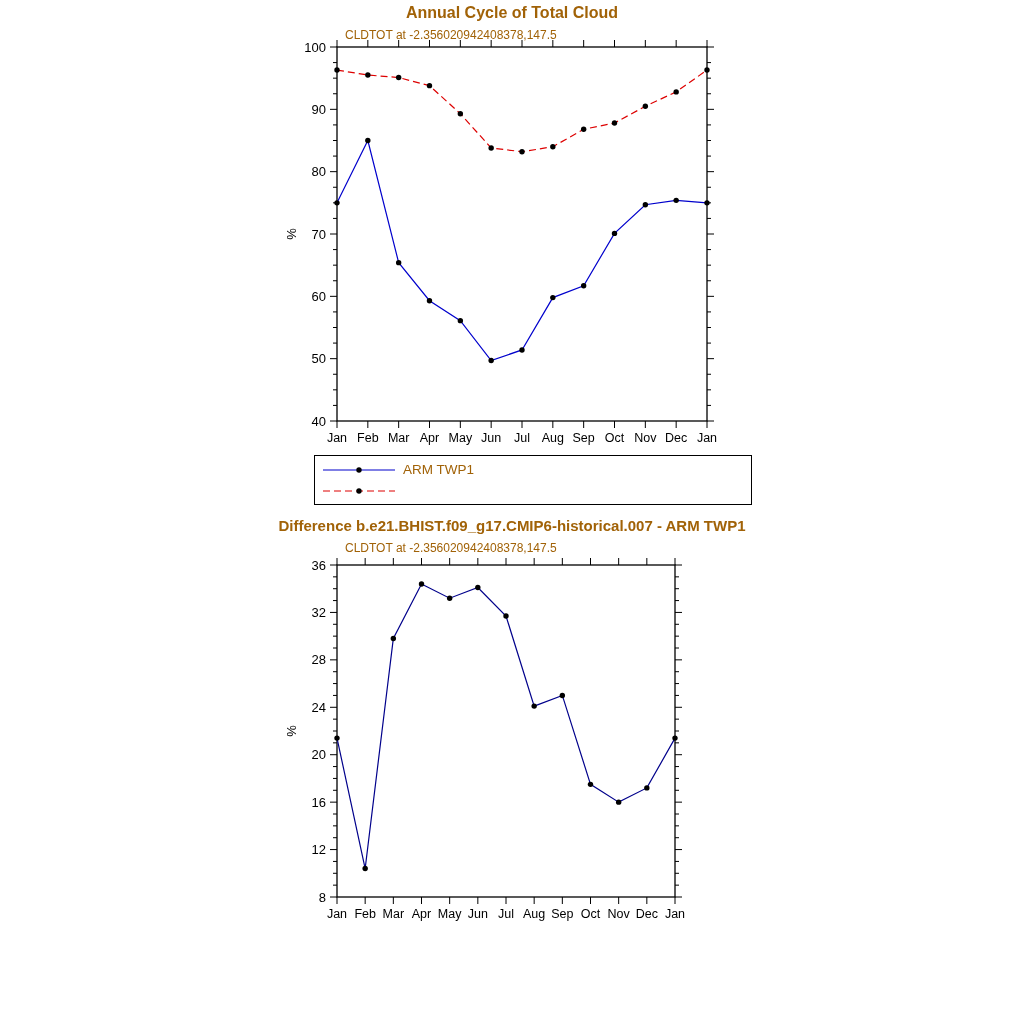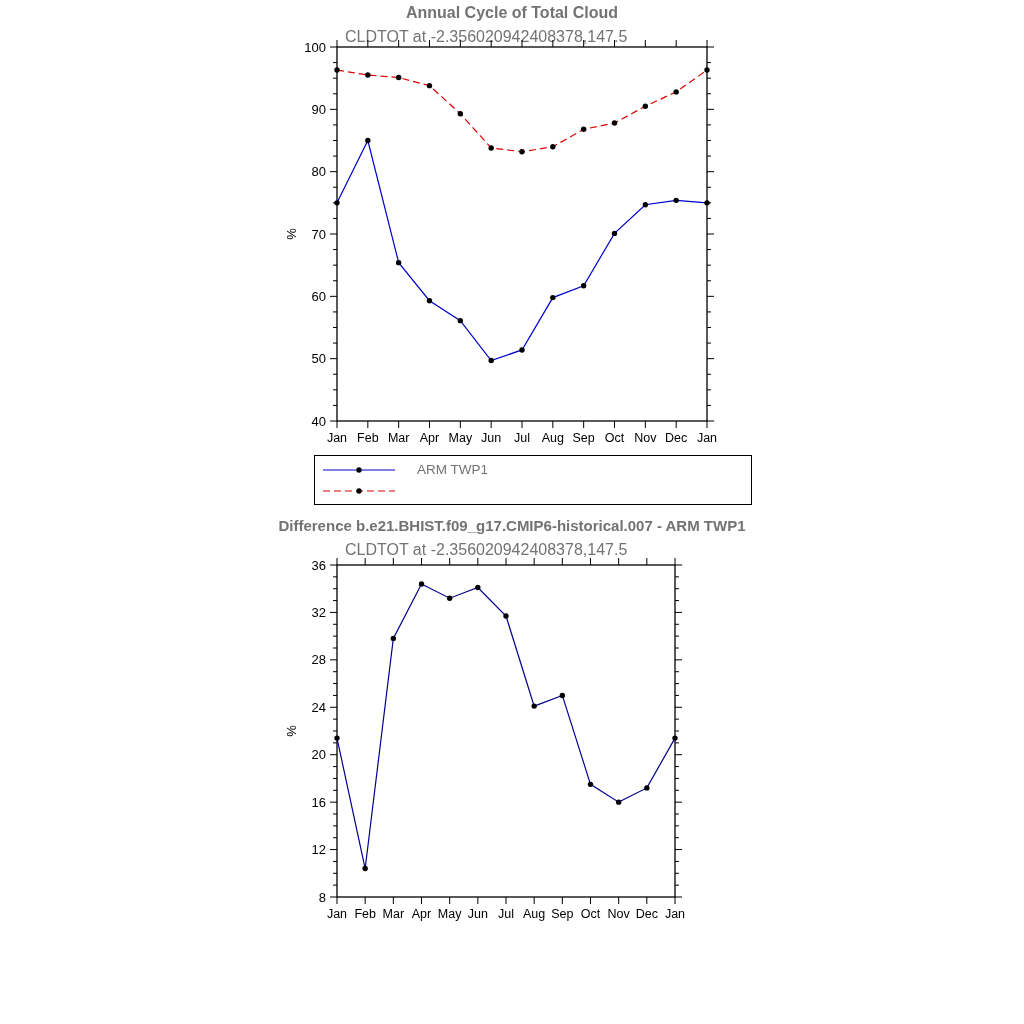--- a/index.html
+++ b/index.html
@@ -1,27 +1,27 @@
 <!DOCTYPE html>
 <html><head>
 <meta charset="utf-8">
 <style>
   html,body{margin:0;padding:0;background:#ffffff;}
   .page{position:relative;width:815px;height:1024px;background:#ffffff;overflow:hidden;
-        font-family:"Liberation Sans","DejaVu Sans",sans-serif;color:#737373;}
+        font-family:"Liberation Sans","DejaVu Sans",sans-serif;color:#a16207;}
   .chart-title{position:absolute;left:0;width:1024px;text-align:center;
                font-weight:bold;font-size:16px;}
-  .chart-subtitle{position:absolute;font-size:16px;}
+  .chart-subtitle{position:absolute;font-size:12px;}
   svg{position:absolute;left:0;}
   svg text{font-family:"Liberation Sans","DejaVu Sans",sans-serif;fill:#000;}
   .legend{position:absolute;left:314px;top:455px;width:424px;border:1px solid #000;
           background:#fff;padding:4px 6px;display:flex;flex-direction:column;gap:2px;}
   .legend-row{display:flex;align-items:center;height:19px;}
   .legend-row svg{position:static;flex:0 0 auto;}
-  .legend-label{font-size:13.5px;margin-left:20px;white-space:nowrap;}
+  .legend-label{font-size:13.5px;margin-left:6px;white-space:nowrap;}
 </style>
 </head>
 <body>
 
 <div class="page">
 
   <div class="chart-title" style="top:4px;">Annual Cycle of Total Cloud</div>
 
   <div class="chart-subtitle" style="left:345px;top:28px;">CLDTOT at -2.356020942408378,147.5</div>
 

